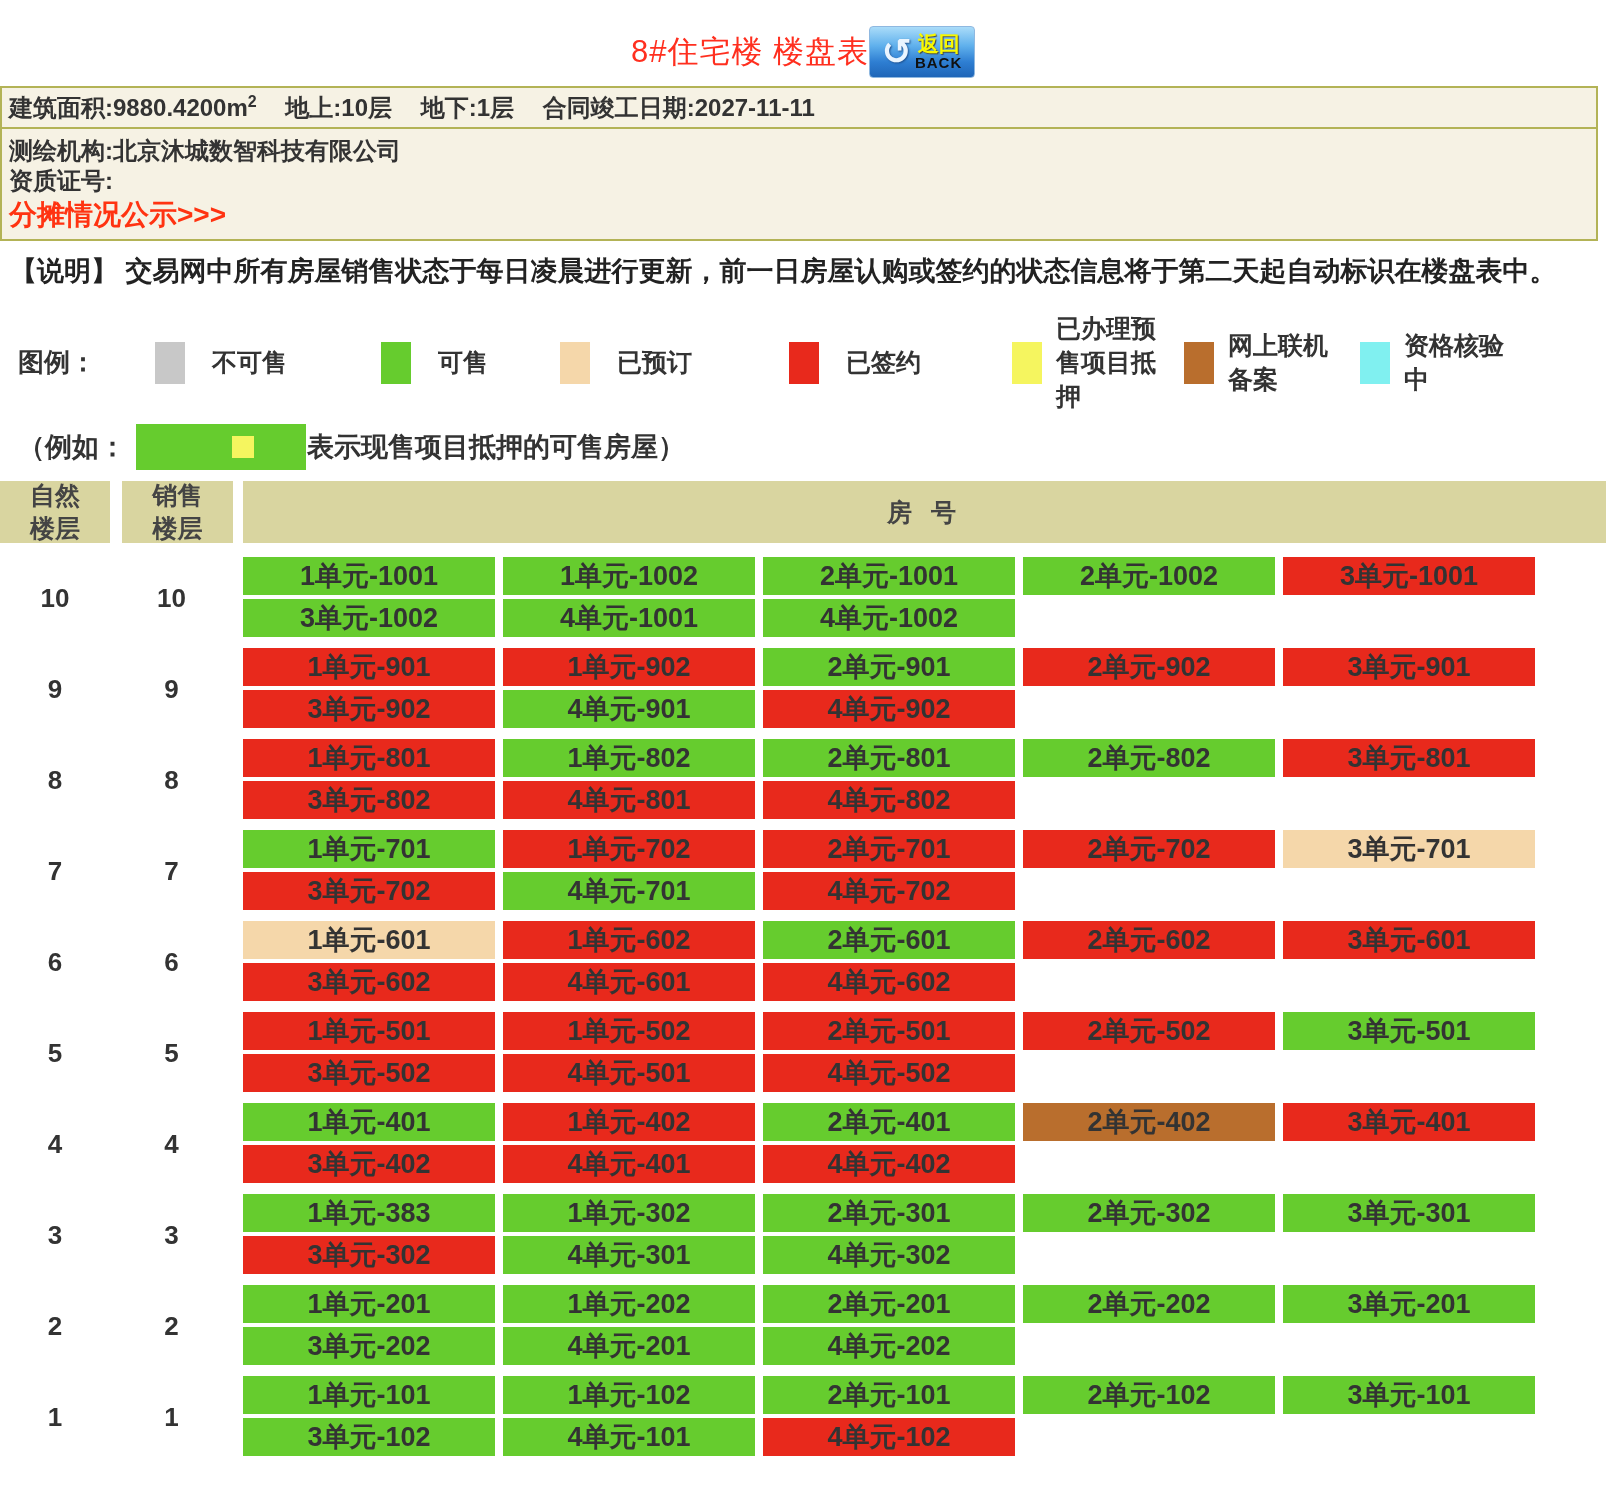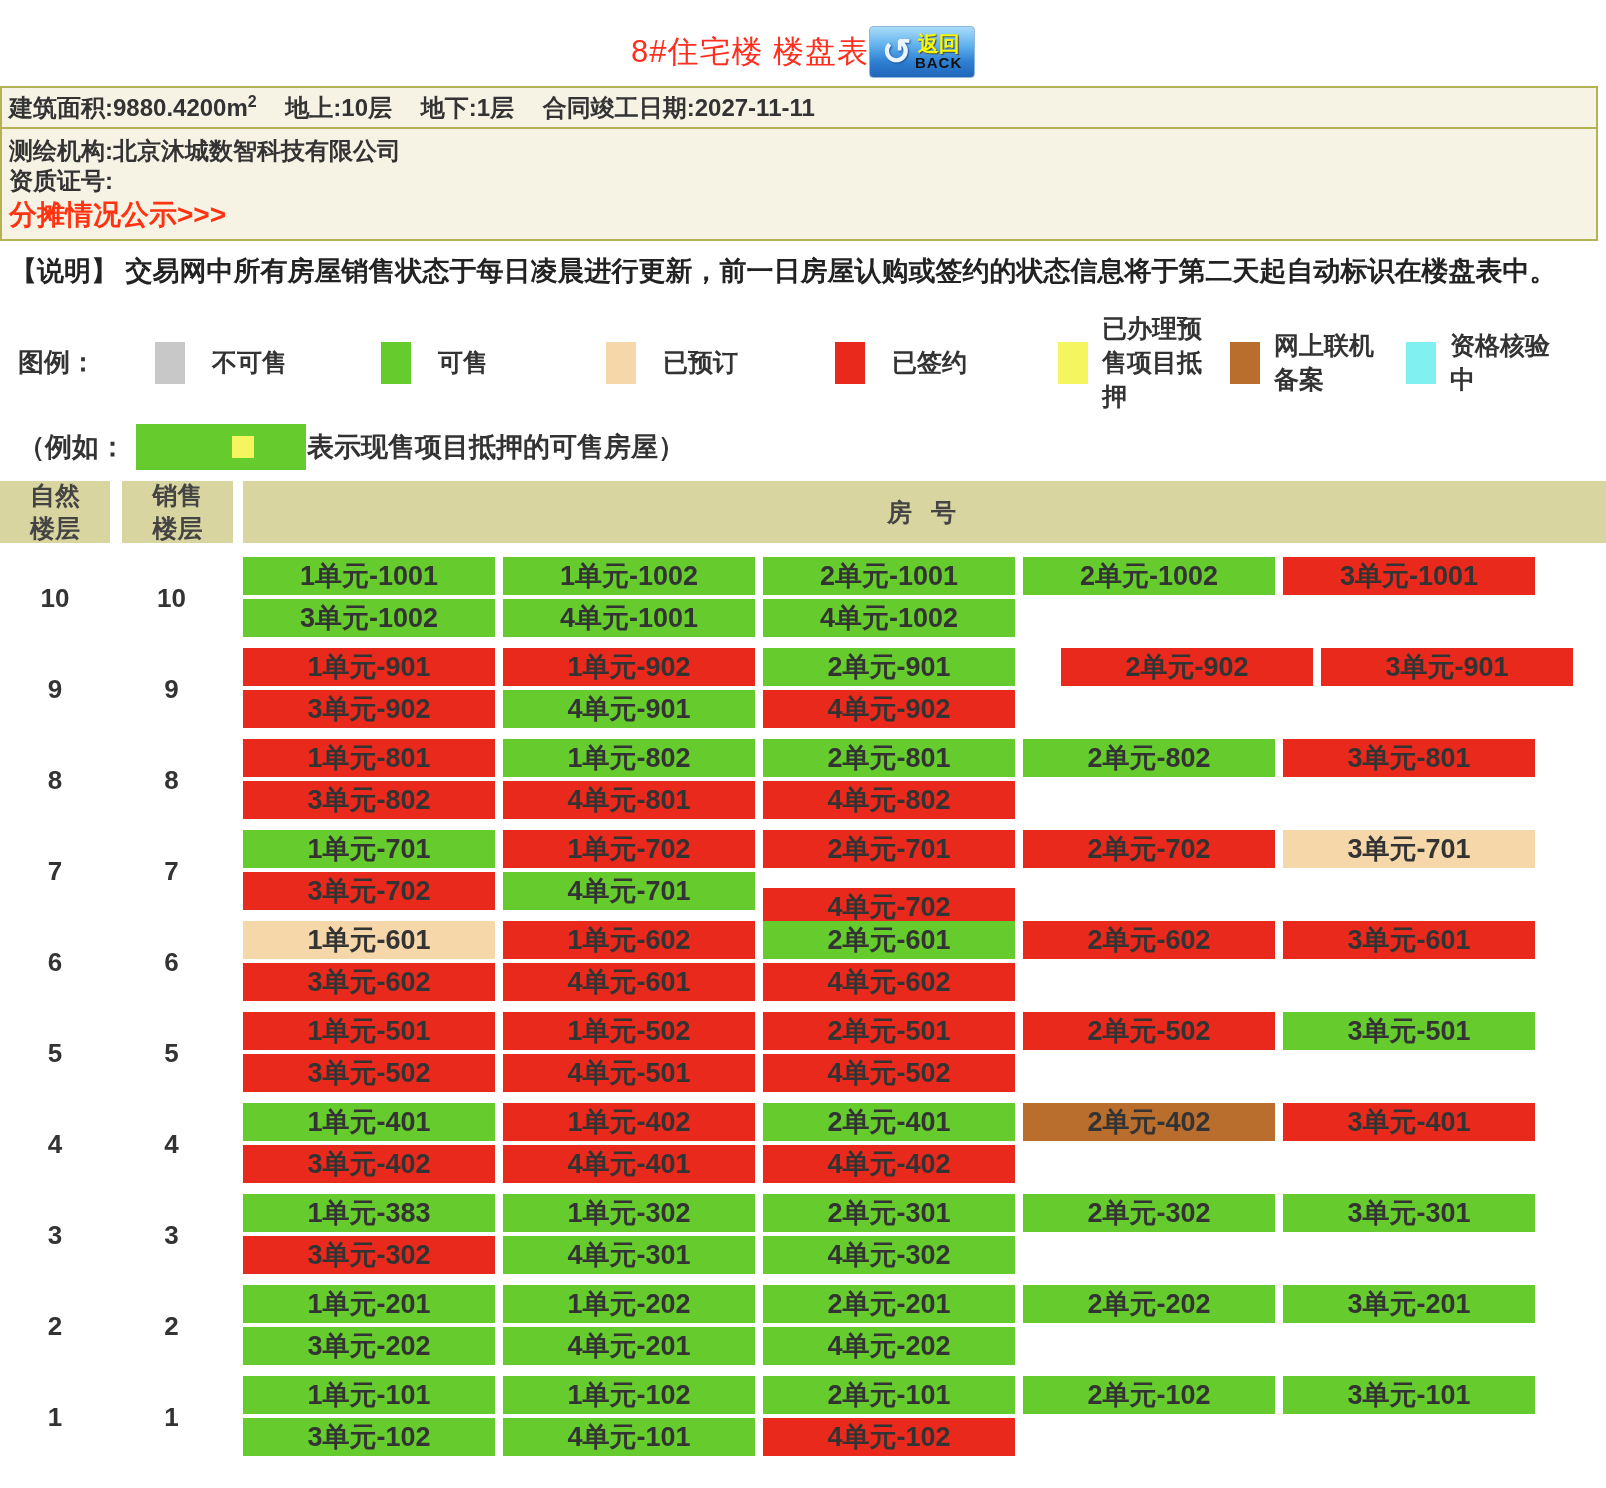--- a/index.html
+++ b/index.html
@@ -36,21 +36,21 @@
 
   
   .note { margin:12px 0 0 10px; font-size:27px; font-weight:bold; color:#222; white-space:nowrap; }
 
   
   .legend { display:flex; align-items:center; margin:26px 0 0 18px; height:96px; }
   .legend-title { font-size:26px; font-weight:bold; color:#333; width:90px; flex:none; }
   .legend-item { display:flex; align-items:center; flex:none; }
   .legend-item:nth-child(2) { margin-left:47px; }
   .legend-item:nth-child(3) { margin-left:94px; }
-  .legend-item:nth-child(4) { margin-left:118px; }
+  .legend-item:nth-child(4) { margin-left:72px; }
   .legend-item:nth-child(5) { margin-left:97px; }
   .legend-item:nth-child(6) { margin-left:91px; }
   .legend-item:nth-child(7) { margin-left:22px; }
   .legend-item:nth-child(8) { margin-left:26px; }
   .swatch { width:30px; height:42px; flex:none; }
   .legend-label { font-size:25px; font-weight:bold; color:#333; margin-left:27px; line-height:1.35; }
   .legend-item:nth-child(n+6) .legend-label { width:106px; margin-left:14px; }
 
   
   .example { display:flex; align-items:center; margin:12px 0 0 18px; font-size:27px; font-weight:bold; color:#333; height:48px; }
@@ -180,21 +180,21 @@
       </div>
     </div>
     <div class="floor">
       <div class="fl-label fl-nat">9</div>
       <div class="fl-label fl-sales">9</div>
       <div class="rooms">
         <div class="room-row">
           <div class="cell" style="background: rgb(232, 41, 28);">1单元-901</div>
           <div class="cell" style="background: rgb(232, 41, 28);">1单元-902</div>
           <div class="cell" style="background: rgb(102, 204, 46);">2单元-901</div>
-          <div class="cell" style="background: rgb(232, 41, 28); margin-left: 38px;">2单元-902</div>
+          <div class="cell" style="background: rgb(232, 41, 28);">2单元-902</div>
           <div class="cell" style="background: rgb(232, 41, 28);">3单元-901</div>
         </div>
         <div class="room-row">
           <div class="cell" style="background: rgb(232, 41, 28);">3单元-902</div>
           <div class="cell" style="background: rgb(102, 204, 46);">4单元-901</div>
           <div class="cell" style="background: rgb(232, 41, 28);">4单元-902</div>
         </div>
       </div>
     </div>
     <div class="floor">
@@ -222,21 +222,21 @@
         <div class="room-row">
           <div class="cell" style="background: rgb(102, 204, 46);">1单元-701</div>
           <div class="cell" style="background: rgb(232, 41, 28);">1单元-702</div>
           <div class="cell" style="background: rgb(232, 41, 28);">2单元-701</div>
           <div class="cell" style="background: rgb(232, 41, 28);">2单元-702</div>
           <div class="cell" style="background: rgb(245, 215, 170);">3单元-701</div>
         </div>
         <div class="room-row">
           <div class="cell" style="background: rgb(232, 41, 28);">3单元-702</div>
           <div class="cell" style="background: rgb(102, 204, 46);">4单元-701</div>
-          <div class="cell" style="background: rgb(232, 41, 28); margin-top: 16px;">4单元-702</div>
+          <div class="cell" style="background: rgb(232, 41, 28);">4单元-702</div>
         </div>
       </div>
     </div>
     <div class="floor">
       <div class="fl-label fl-nat">6</div>
       <div class="fl-label fl-sales">6</div>
       <div class="rooms">
         <div class="room-row">
           <div class="cell" style="background: rgb(245, 215, 170);">1单元-601</div>
           <div class="cell" style="background: rgb(232, 41, 28);">1单元-602</div>

